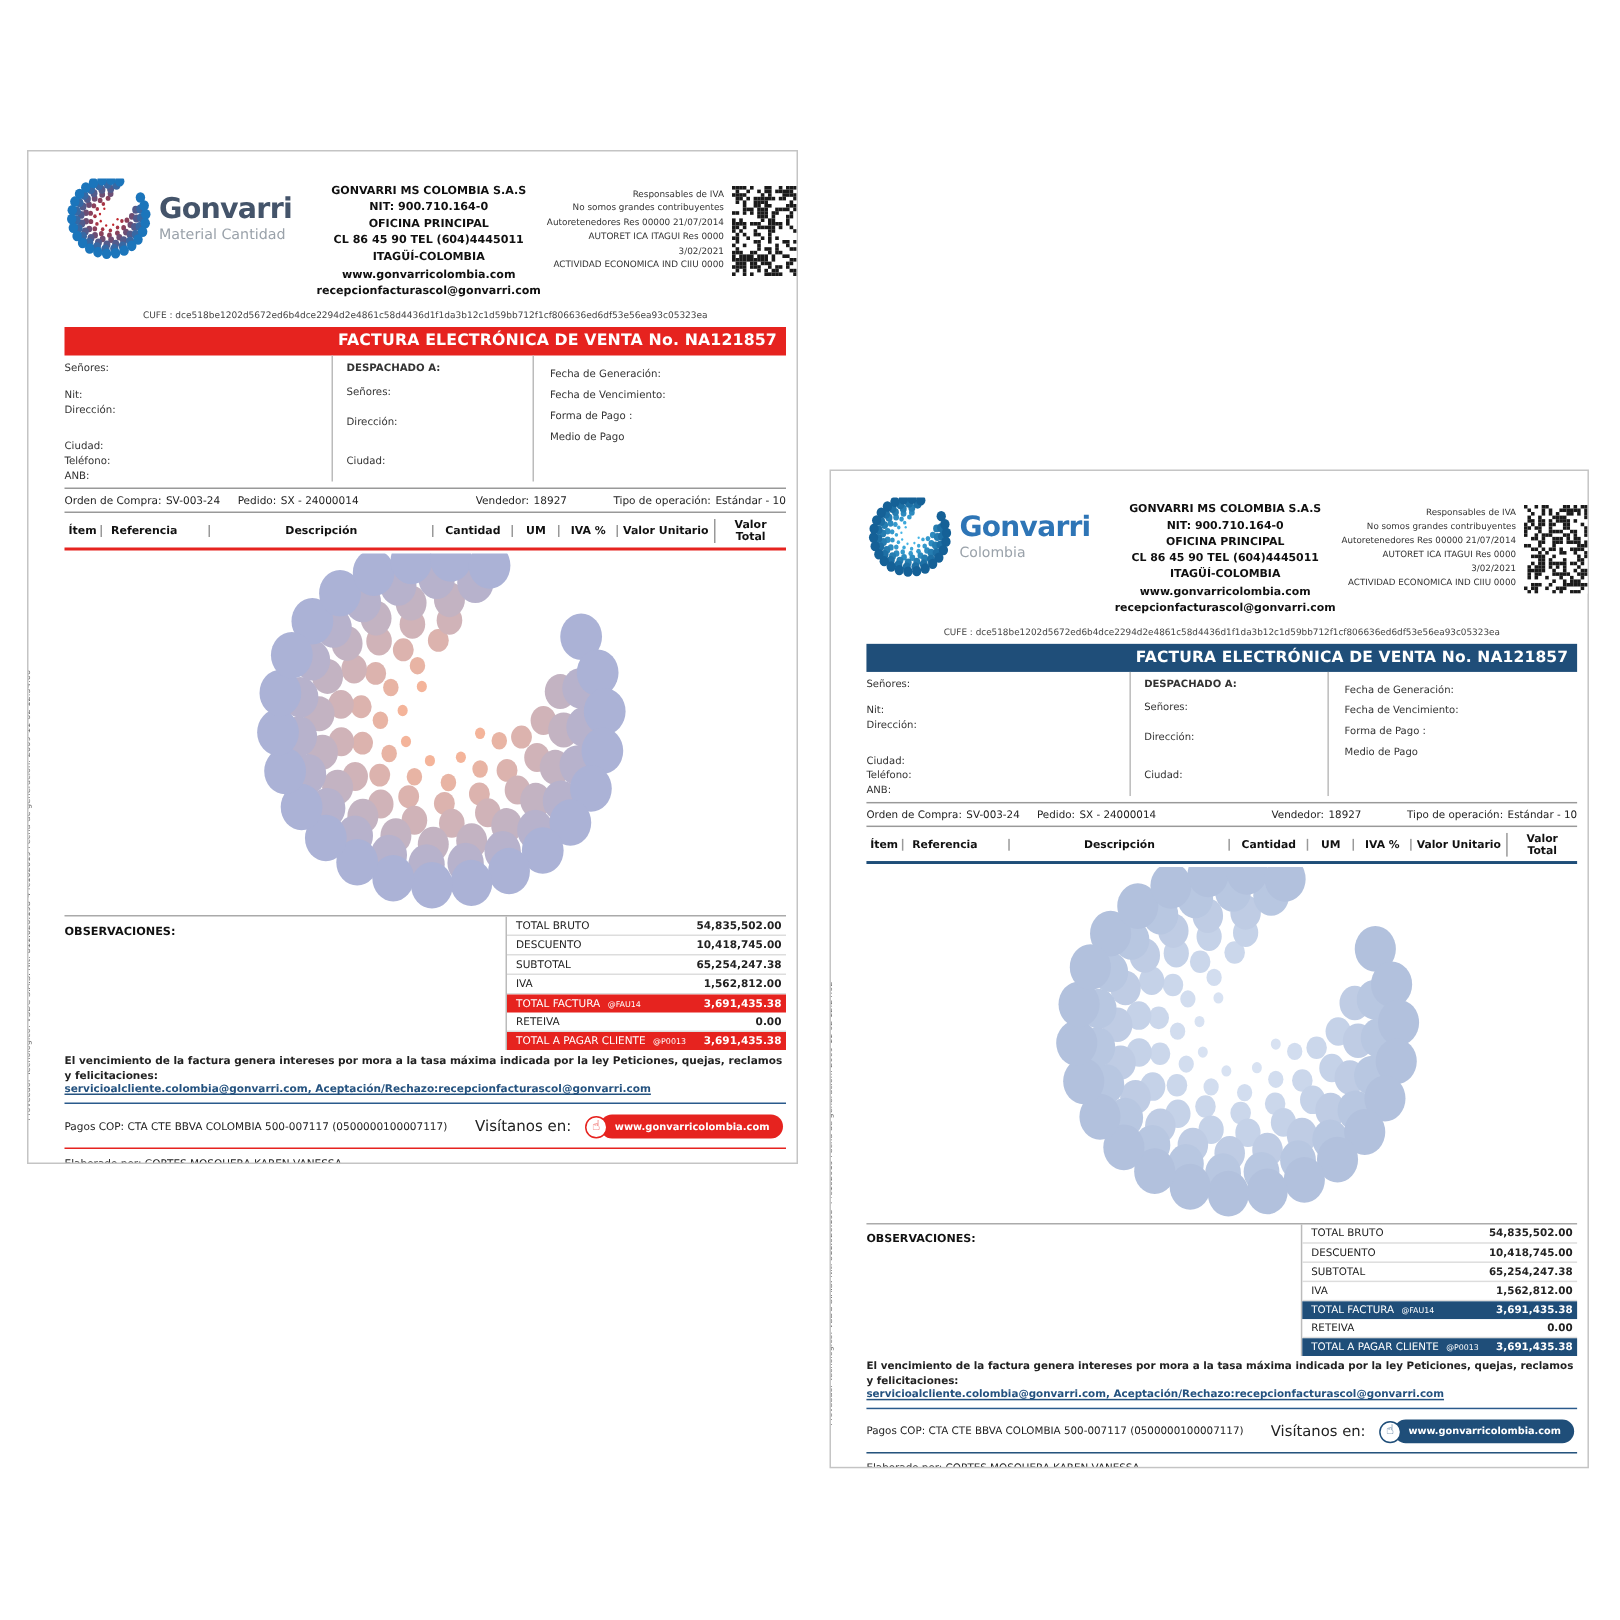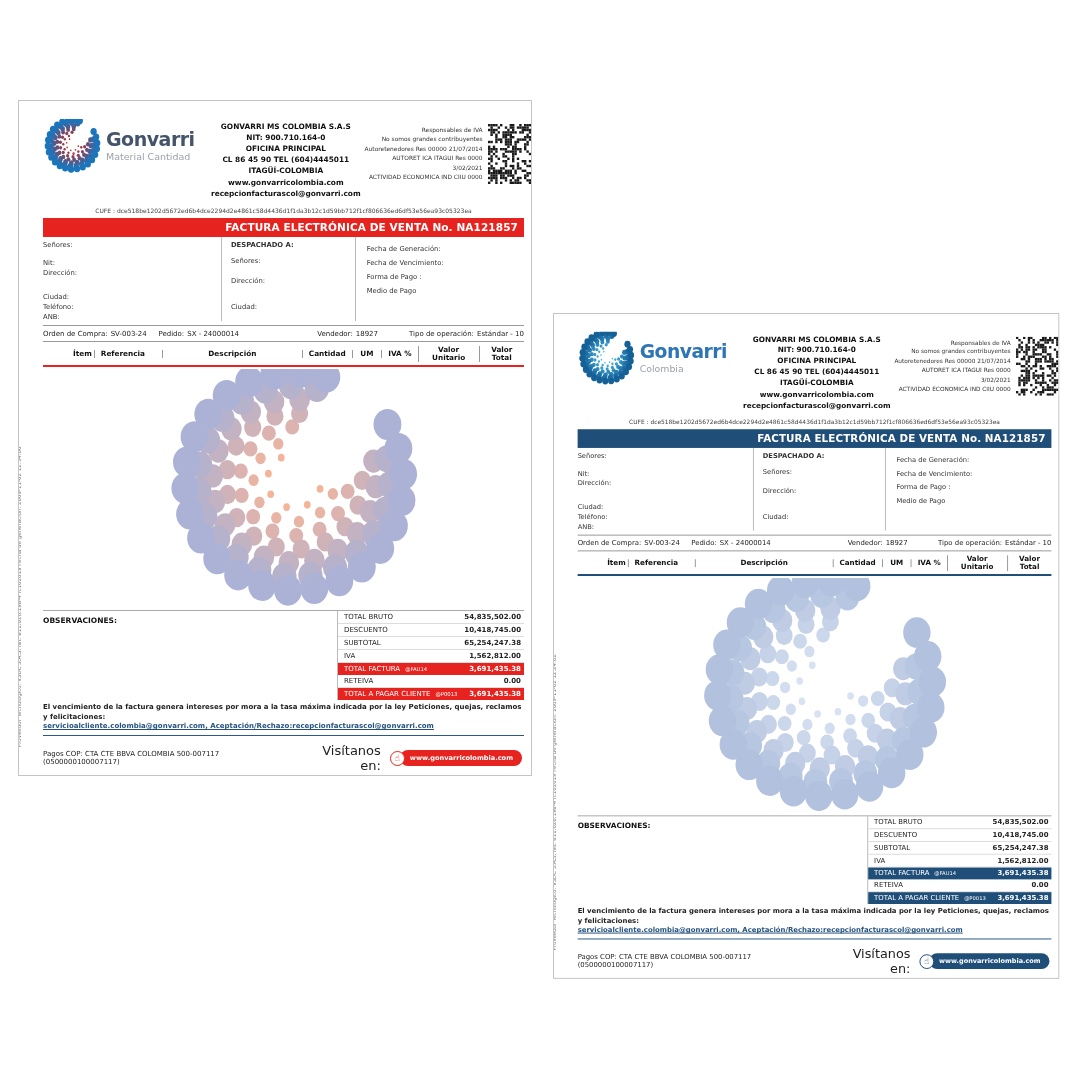--- a/index.html
+++ b/index.html
@@ -54,21 +54,21 @@
   .mt16{margin-top:16px;} .mt18{margin-top:18px;}
 
   .order-row{display:flex;align-items:center;font-size:7px;color:#222;padding:4px 0 3px;border-bottom:1px solid #999;}
   .og1{width:24%;} .og2{width:33%;} .og3{flex:1;} .og4{text-align:right;}
   .order-row .lbl{margin-right:3px;}
 
   .thead{display:flex;align-items:center;font-size:7.3px;font-weight:bold;color:#111;
          padding:4px 0 3px;border-bottom:2px solid var(--accent);}
   .th{box-sizing:border-box;padding:0 2px;text-align:center;line-height:1.1;}
   .th + .th{border-left:1px solid #999;}
-  .th-item{width:5%;text-align:left;margin-left:28px;}
+  .th-item{width:5%;text-align:center;}
   .th-ref{width:15%;text-align:left;padding-left:6px;}
   .th-desc{width:31%;}
   .th-cant{width:11%;}
   .th-um{width:6.5%;}
   .th-iva{width:8%;}
   .th-vu{width:13.5%;}
   .th-vt{width:10%;}
 
   .tbody{position:relative;height:243px;}
   .watermark{position:absolute;left:116px;top:2px;width:266px;height:238px;}
@@ -85,21 +85,21 @@
   .tcode{font-size:5.3px;margin-left:5px;}
 
   .legal-wrap{border-bottom:1.5px solid var(--navy);padding:3px 0 3px;}
   .legal{font-size:7px;font-weight:bold;color:#222;line-height:1.4;}
   .legal-links{color:#24527f;text-decoration:underline;cursor:pointer;}
 
   .pagos-row{display:flex;align-items:center;justify-content:space-between;
              padding:7px 0 6px;border-bottom:1px solid var(--accent);}
   .pagos{font-size:7px;color:#222;}
   .visit{display:flex;align-items:center;padding-right:2px;}
-  .visit-label{font-size:13px;margin-right:9px;color:#222;text-align:right;}
+  .visit-label{font-size:10px;margin-right:9px;color:#222;text-align:right;}
   .badge{display:flex;align-items:center;cursor:pointer;}
   .badge-circle{
     width:15px;height:15px;border-radius:50%;background:#fff;border:1.5px solid var(--accent);
     color:var(--accent);font-size:9px;line-height:1;display:flex;align-items:center;justify-content:center;
     position:relative;z-index:1;box-sizing:border-box;
   }
   .badge-pill{
     background:var(--accent);color:#fff;font-size:6.6px;font-weight:bold;
     border-radius:9px;padding:4px 9px 4px 10px;margin-left:-5px;white-space:nowrap;
   }

